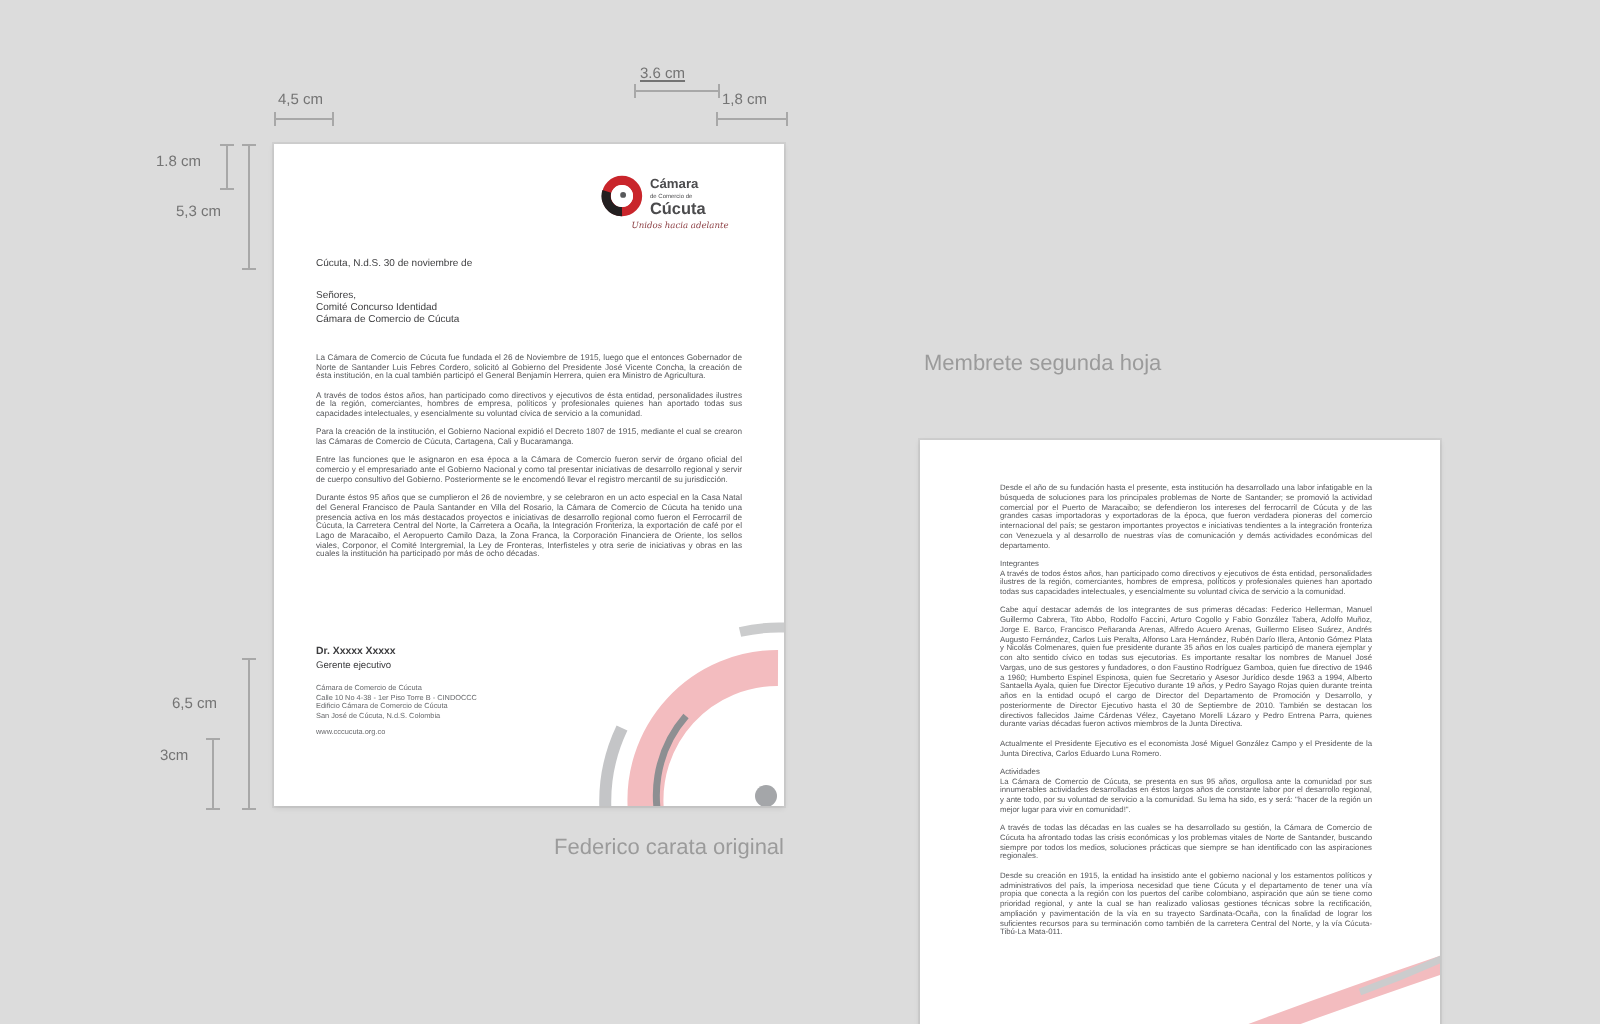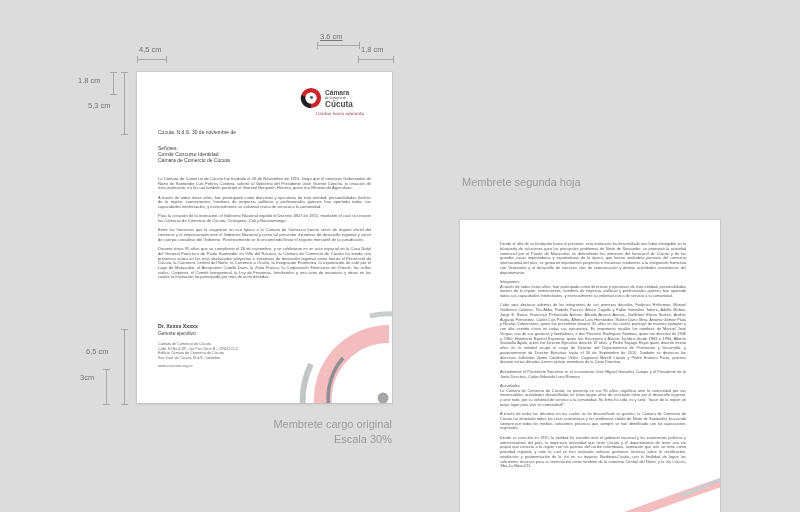--- a/index.html
+++ b/index.html
@@ -132,22 +132,21 @@
     <svg class="swirl-left" viewBox="0 0 130 130">
       <path d="M108,43 A86 86 0 0 1 134,41" stroke="#cbcccd" stroke-width="5" fill="none"></path>
       <path d="M49,91 A86 86 0 0 0 41,136" stroke="#c4c5c7" stroke-width="6" fill="none"></path>
       <path d="M127,61 A66 66 0 0 0 61,133" stroke="#f3bcbf" stroke-width="18" fill="none"></path>
       <path d="M81,85 A60 60 0 0 0 71,148" stroke="#8d8f92" stroke-width="3.5" fill="none"></path>
       <circle cx="121" cy="125" r="5.5" fill="#a4a6a9"></circle>
     </svg>
   </div>
 
   <div class="caption caption-left">
-    <div>Membrete cargo original</div>
-    <div>Escala 30%</div>
+    <div>Federico carata original</div>
   </div>
 
   <div class="page page-right">
     <div class="body2">
       <p>Desde el año de su fundación hasta el presente, esta institución ha desarrollado una labor infatigable en la búsqueda de soluciones para los principales problemas de Norte de Santander; se promovió la actividad comercial por el Puerto de Maracaibo; se defendieron los intereses del ferrocarril de Cúcuta y de las grandes casas importadoras y exportadoras de la época, que fueron verdadera pioneras del comercio internacional del país; se gestaron importantes proyectos e iniciativas tendientes a la integración fronteriza con Venezuela y al desarrollo de nuestras vías de comunicación y demás actividades económicas del departamento.</p>
       <p class="h">Integrantes</p>
       <p>A través de todos éstos años, han participado como directivos y ejecutivos de ésta entidad, personalidades ilustres de la región, comerciantes, hombres de empresa, políticos y profesionales quienes han aportado todas sus capacidades intelectuales, y esencialmente su voluntad cívica de servicio a la comunidad.</p>
       <p>Cabe aquí destacar además de los integrantes de sus primeras décadas: Federico Hellerman, Manuel Guillermo Cabrera, Tito Abbo, Rodolfo Faccini, Arturo Cogollo y  Fabio González Tabera, Adolfo Muñoz, Jorge E. Barco, Francisco Peñaranda Arenas, Alfredo Acuero Arenas, Guillermo Eliseo Suárez, Andrés Augusto Fernández, Carlos Luis Peralta, Alfonso Lara Hernández, Rubén Darío Illera, Antonio Gómez Plata y Nicolás Colmenares, quien fue presidente durante 35 años en los cuales participó de manera ejemplar y con alto sentido cívico en todas sus ejecutorias.  Es importante resaltar los nombres de Manuel José Vargas, uno de sus gestores y fundadores, o don Faustino Rodríguez Gamboa, quien fue directivo de 1946 a 1960; Humberto Espinel Espinosa, quien fue Secretario y Asesor Jurídico desde 1963 a 1994,  Alberto Santaella Ayala, quien fue Director Ejecutivo durante 19 años, y Pedro Sayago Rojas quien durante treinta años en la entidad ocupó el cargo de Director del Departamento de Promoción y Desarrollo, y posteriormente de Director Ejecutivo hasta el 30 de Septiembre de 2010. También se destacan los directivos fallecidos Jaime Cárdenas Vélez, Cayetano Morelli Lázaro y Pedro Entrena Parra, quienes durante varias décadas fueron activos miembros de la Junta Directiva.</p>
       <p>Actualmente el Presidente Ejecutivo es el economista José Miguel González Campo y el Presidente de la Junta Directiva, Carlos Eduardo Luna Romero.</p>
       <p class="h">Actividades</p>

